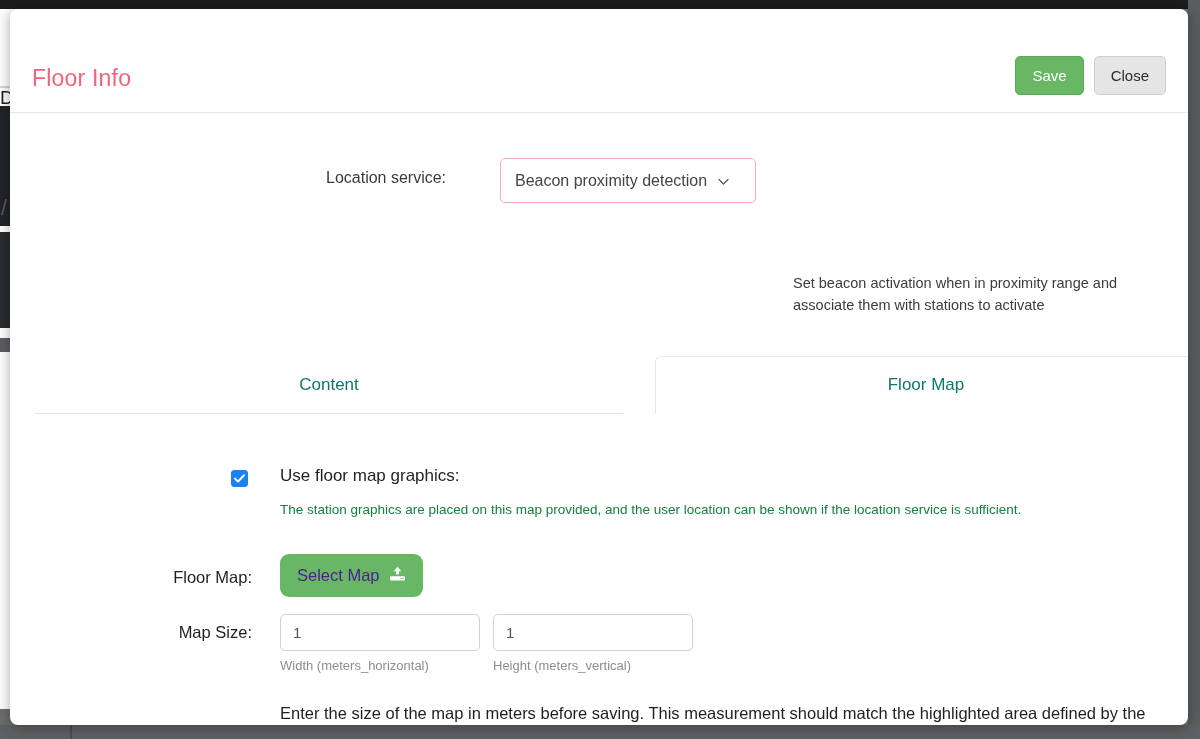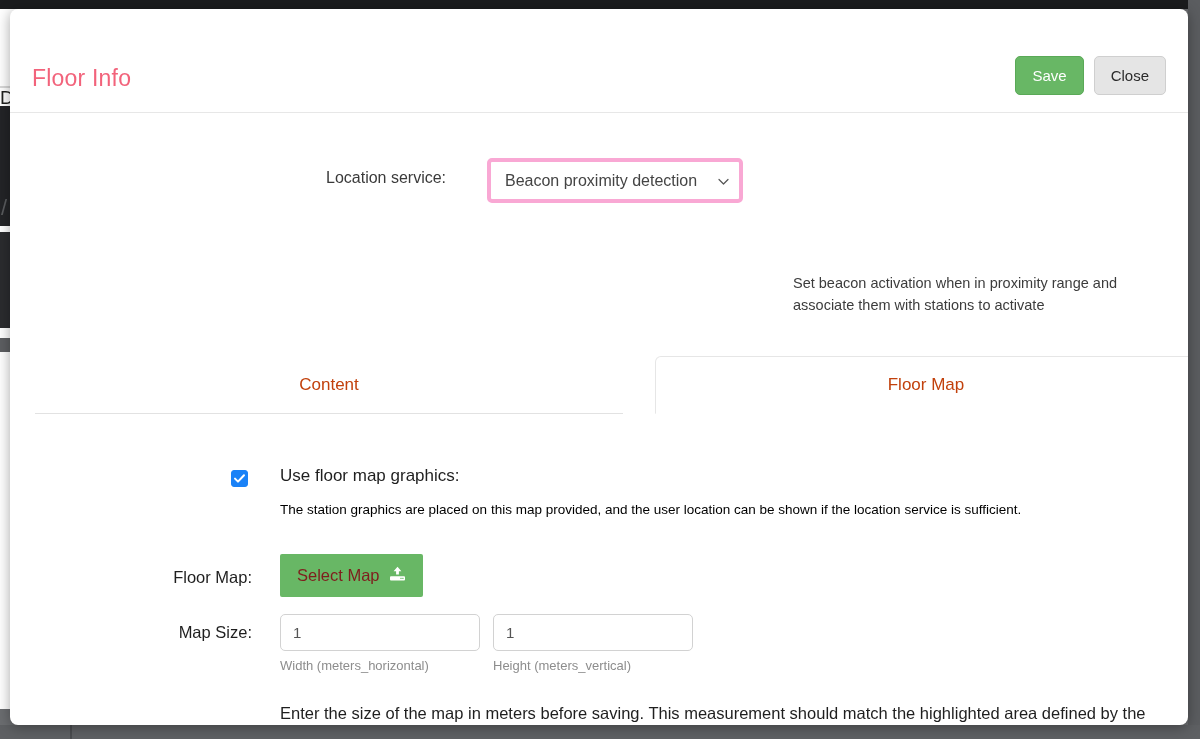--- a/index.html
+++ b/index.html
@@ -169,33 +169,34 @@
     font-size: 16px;
     color: #3a3a3a;
   }
   .loc-select-wrap {
     position: absolute;
     left: 477px; top: 0;
     width: 256px; height: 45px;
   }
   .loc-select {
     width: 100%; height: 100%;
-    border: 4px solid #f9a8d4;
+    border: 1px solid #f9a8d4;
     border-radius: 5px;
     background: #fff;
     padding: 0 30px 0 14px;
     font-family: "Liberation Sans", sans-serif;
     font-size: 16px;
     color: #444;
     appearance: none;
     -webkit-appearance: none;
     outline: none;
     text-overflow: clip;
     white-space: nowrap;
     overflow: hidden;
+    margin-left: 13px;
   }
   .chevron {
     position: absolute;
     right: 13px; top: 16px;
     pointer-events: none;
     width: 13px; height: 13px;
   }
   .help-text {
     position: absolute;
     left: 783px; top: 111px;
@@ -214,21 +215,21 @@
     height: 60px;
   }
   .tab {
     position: absolute;
     top: 0;
     height: 58px;
     display: flex;
     align-items: center;
     justify-content: center;
     font-size: 17px;
-    color: #c2410c;
+    color: #0f766e;
     cursor: pointer;
     background: #fff;
   }
   .tab-content {
     left: 0;
     width: 588px;
     border-bottom: 1px solid #e2e2e2;
   }
   .tab-floormap {
     left: 620px;
@@ -264,43 +265,43 @@
   .cb-label {
     position: absolute;
     left: 245px; top: 0;
     font-size: 17px;
     color: #1f1f1f;
   }
   .cb-desc {
     position: absolute;
     left: 245px; top: 36px;
     font-size: 13.5px;
-    color: #000000;
+    color: #15803d;
     white-space: nowrap;
   }
 
   .field-row {
     position: absolute;
     width: 100%;
   }
   .field-label {
     position: absolute;
     font-size: 16.5px;
     color: #1f1f1f;
     text-align: right;
     width: 170px;
     left: 47px;
   }
   .select-map-btn {
     position: absolute;
     left: 245px;
     background: #68b765;
-    color: #7f1d1d;
+    color: #4c1d95;
     border: none;
-    border-radius: 2px;
+    border-radius: 9px;
     font-family: "Liberation Sans", sans-serif;
     font-size: 16.5px;
     padding: 12px 17px;
     cursor: pointer;
     display: inline-flex;
     align-items: center;
     gap: 9px;
     line-height: 1;
   }
   .upload-icon { display: block; }

